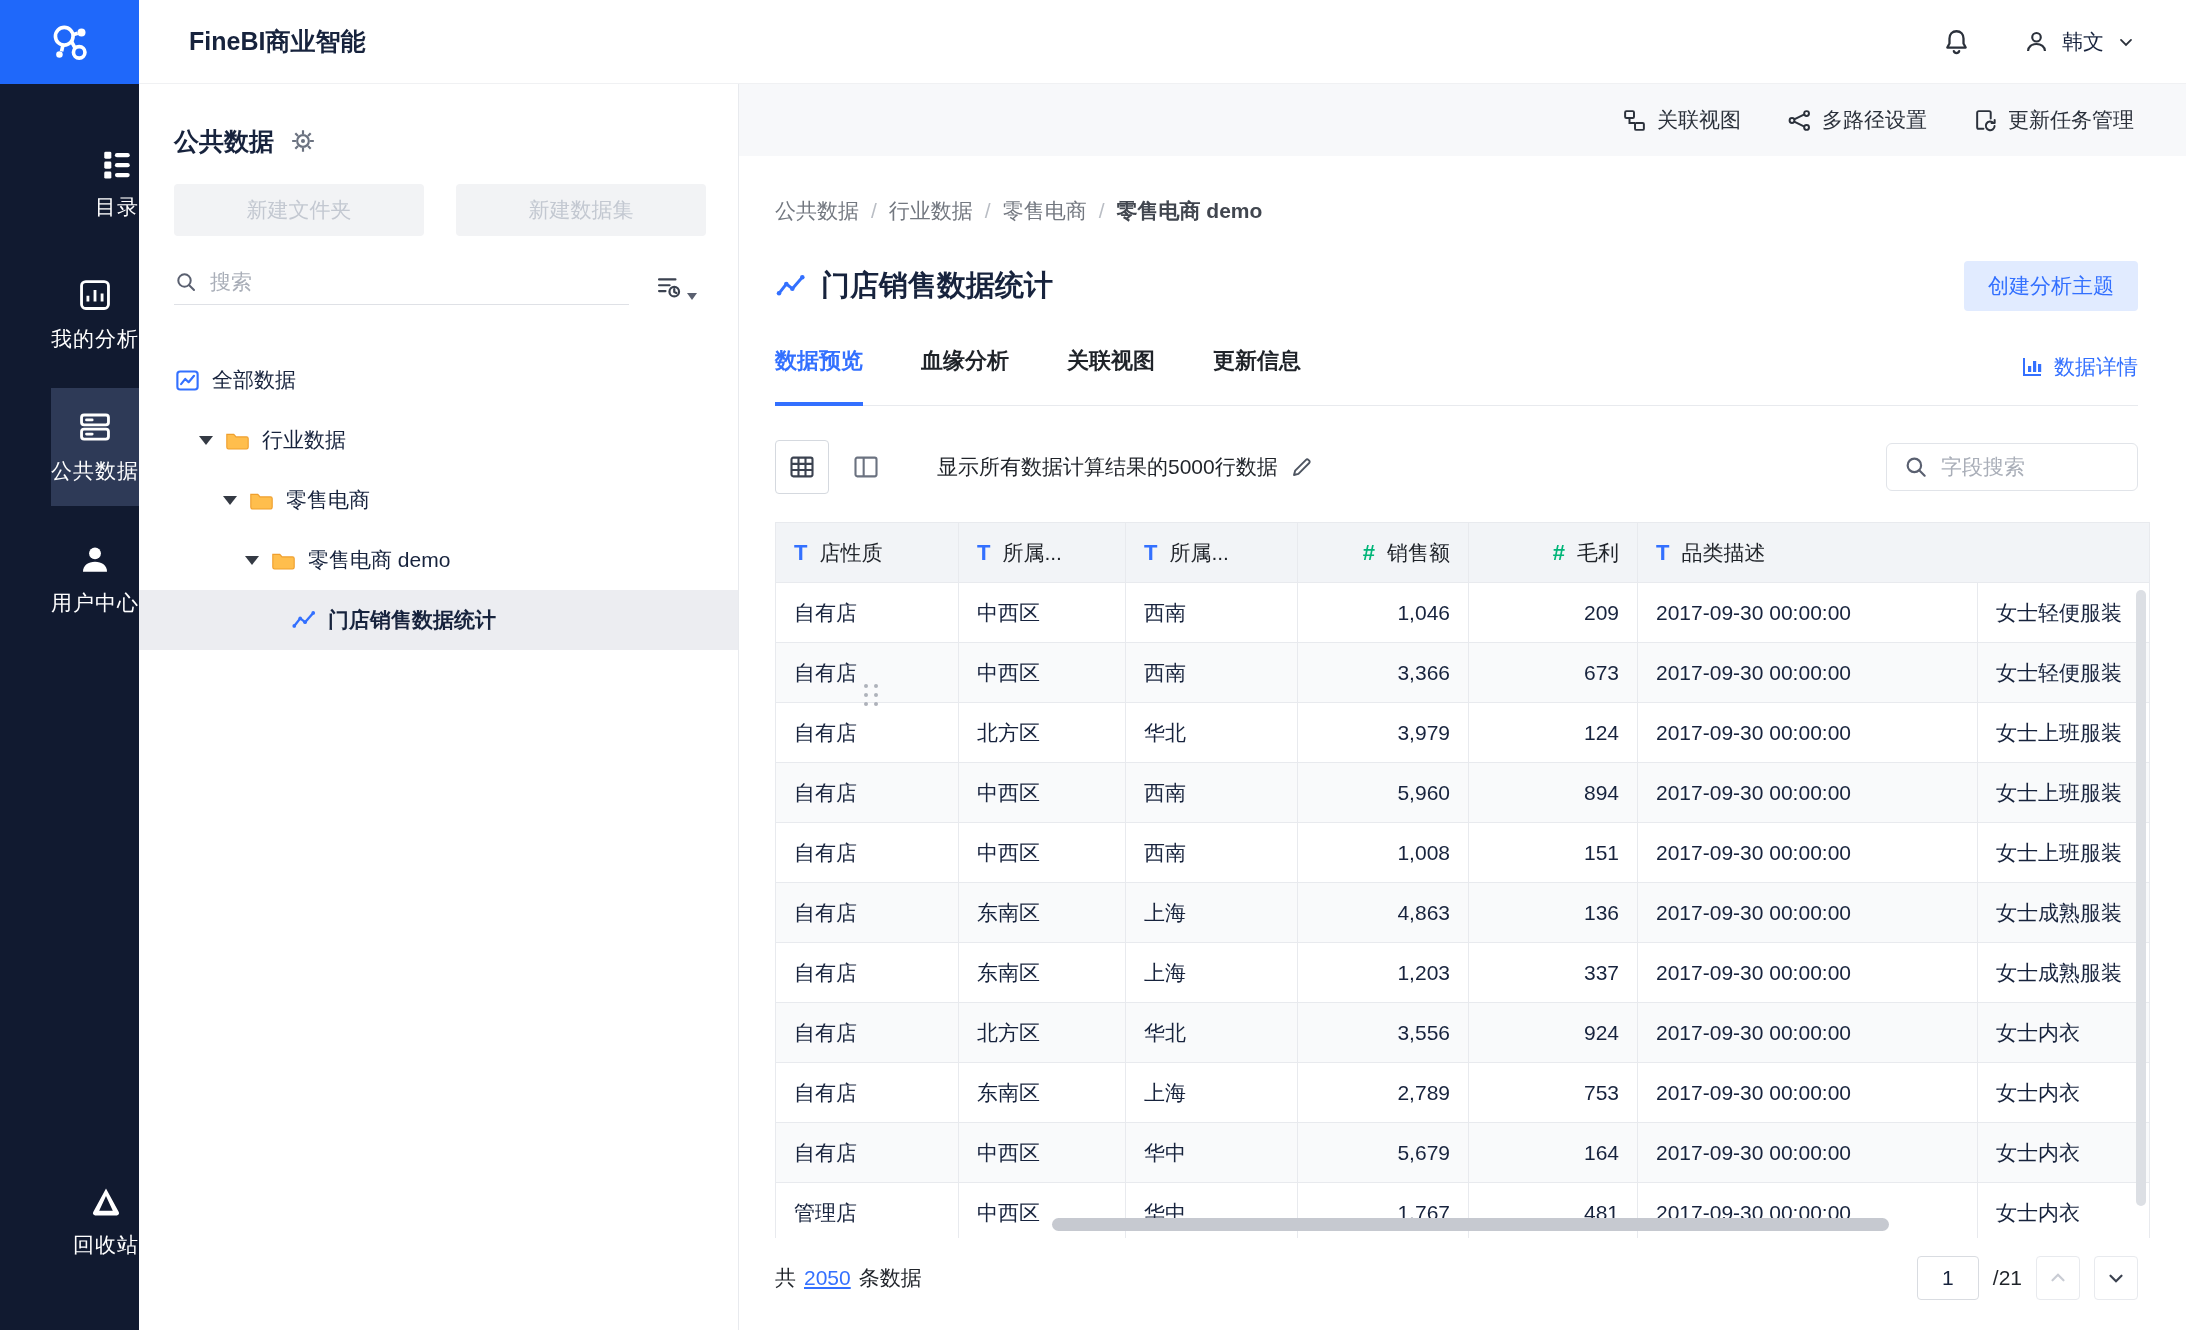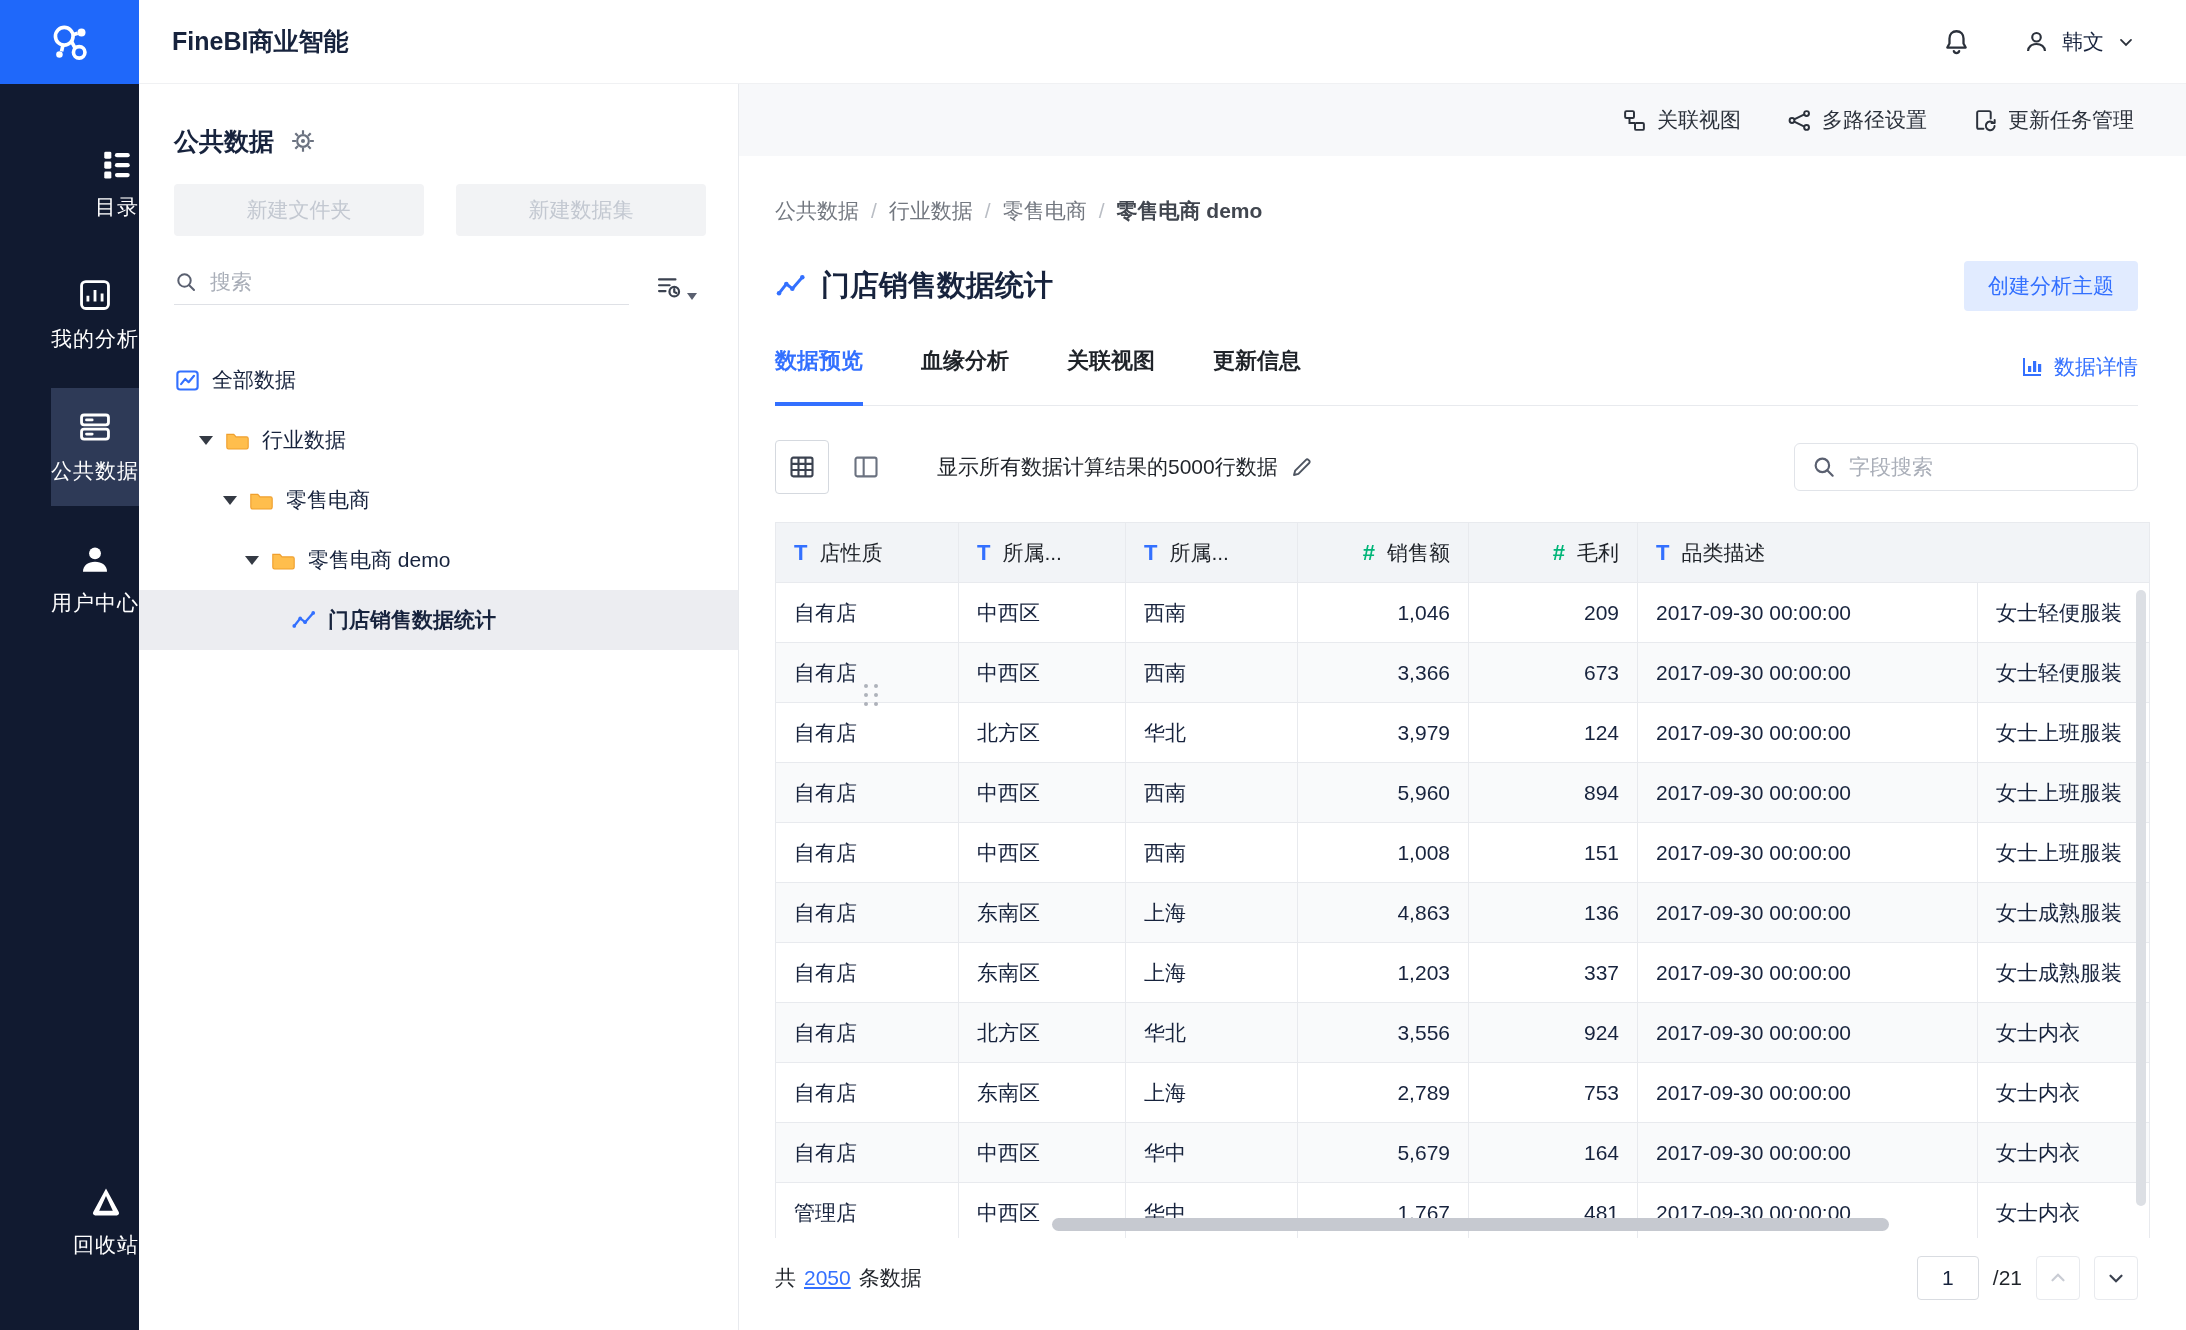--- a/index.html
+++ b/index.html
@@ -15,21 +15,21 @@
   .logo { height: 84px; background: #1f68fa; display: flex; align-items: center; justify-content: center; cursor: pointer; }
   .rail-nav { flex: 1; display: flex; flex-direction: column; align-items: flex-end; padding-top: 40px; }
   .rail-item { height: 118px; margin-bottom: 14px; display: flex; flex-direction: column; align-items: center; justify-content: center; gap: 13px; color: #ffffff; cursor: pointer; }
   .rail-item .rail-label { font-size: 21px; letter-spacing: 1px; }
   .rail-item.active { background: #2e3a57; }
   .rail-item.recycle { margin-top: auto; margin-bottom: 50px; }
 
   
   .right { flex: 1; display: flex; flex-direction: column; min-width: 0; }
   .topbar { height: 84px; flex: 0 0 84px; background: #fff; display: flex; align-items: center; border-bottom: 1px solid #f0f1f3; }
-  .app-title { font-size: 25px; font-weight: bold; color: #17233d; margin-left: 33px; }
+  .app-title { font-size: 25px; font-weight: bold; color: #17233d; margin-left: 50px; }
   .topbar-right { margin-left: auto; display: flex; align-items: center; gap: 52px; padding-right: 50px; }
   .user-chip { display: flex; align-items: center; gap: 12px; cursor: pointer; }
   .user-name { font-size: 21px; color: #17233d; }
 
   .body { flex: 1; display: flex; min-height: 0; position: relative; }
 
   
   .panel { width: 600px; flex: 0 0 600px; background: #fff; border-right: 1px solid #e8eaee; position: relative; }
   .panel-heading { margin: 40px 0 0 35px; display: flex; align-items: center; gap: 16px; height: 34px; }
   .panel-title { font-size: 25px; font-weight: bold; color: #17233d; }
@@ -66,21 +66,21 @@
   .tabs-row { margin: 34px 48px 4px 36px; display: flex; align-items: flex-end; border-bottom: 1px solid #e8eaee; }
   .tab { font-size: 22px; font-weight: bold; color: #1f2329; padding-bottom: 26px; margin-right: 58px; border-bottom: 4px solid transparent; margin-bottom: -1px; cursor: pointer; }
   .tab.active { color: #3370ff; border-bottom-color: #3370ff; }
   .data-detail { margin-left: auto; display: flex; align-items: center; gap: 10px; color: #3370ff; font-size: 21px; padding-bottom: 24px; cursor: pointer; }
 
   .subtoolbar { margin: 30px 48px 0 36px; display: flex; align-items: center; height: 54px; }
   .view-btn { width: 54px; height: 54px; display: flex; align-items: center; justify-content: center; border-radius: 4px; cursor: pointer; background: #fff; }
   .view-btn.selected { border: 1px solid #d5d9df; }
   .view-btn + .view-btn { margin-left: 10px; }
   .rows-note { margin-left: 44px; display: flex; align-items: center; gap: 12px; font-size: 21px; color: #1f2329; }
-  .field-search { margin-left: auto; width: 344px; height: 48px; border: 1px solid #e1e4e9; border-radius: 6px; display: flex; align-items: center; gap: 12px; padding: 0 16px; background: #fff; }
+  .field-search { margin-left: auto; width: 252px; height: 48px; border: 1px solid #e1e4e9; border-radius: 6px; display: flex; align-items: center; gap: 12px; padding: 0 16px; background: #fff; }
   .field-search input { border: none; outline: none; flex: 1; font-size: 21px; font-family: inherit; background: transparent; color: #17233d; }
   .field-search input::placeholder { color: #a9aeb8; }
 
   
   .table { margin: 28px 36px 0 36px; flex: 1; min-height: 0; overflow: hidden; border-top: 1px solid #e8eaee; border-left: 1px solid #e8eaee; }
   .thead { display: flex; background: #f2f4f7; }
   .th, .td { height: 60px; display: flex; align-items: center; padding: 0 18px; border-right: 1px solid #e8eaee; border-bottom: 1px solid #e8eaee; font-size: 21px; overflow: hidden; white-space: nowrap; }
   .th { color: #1f2329; gap: 12px; cursor: pointer; }
   .trow { display: flex; background: #fff; }
   .trow.alt { background: #f9fafb; }

